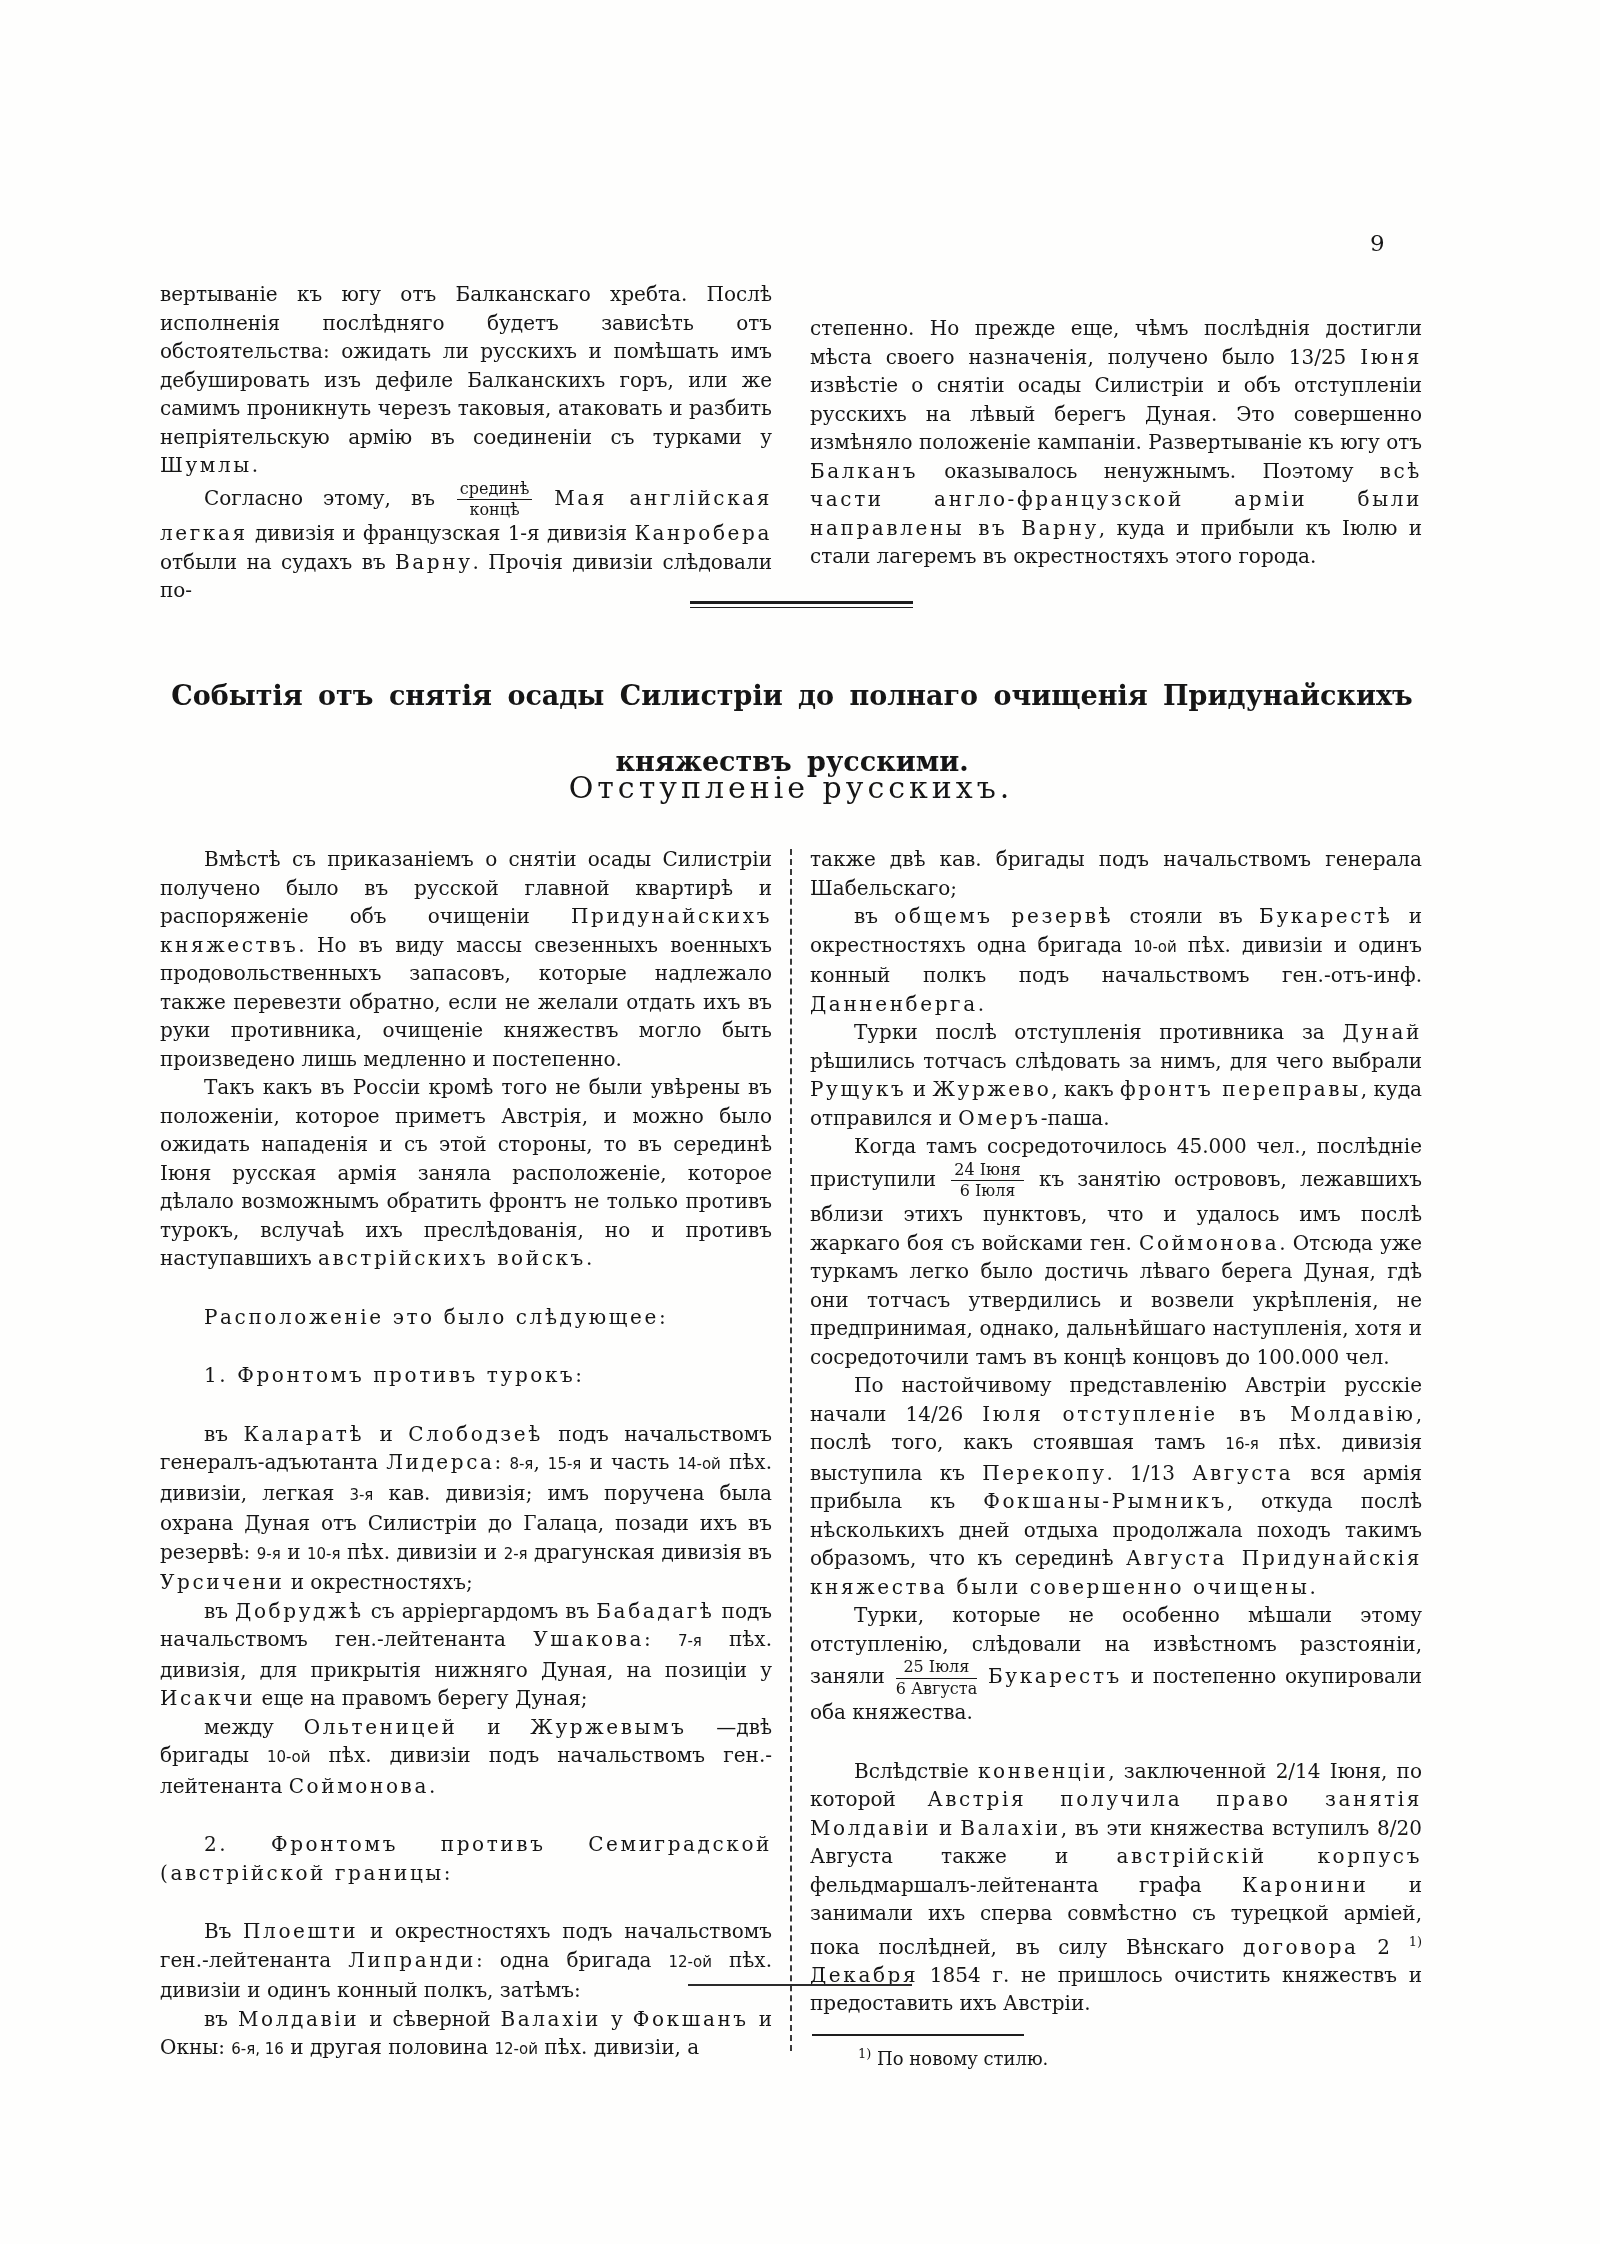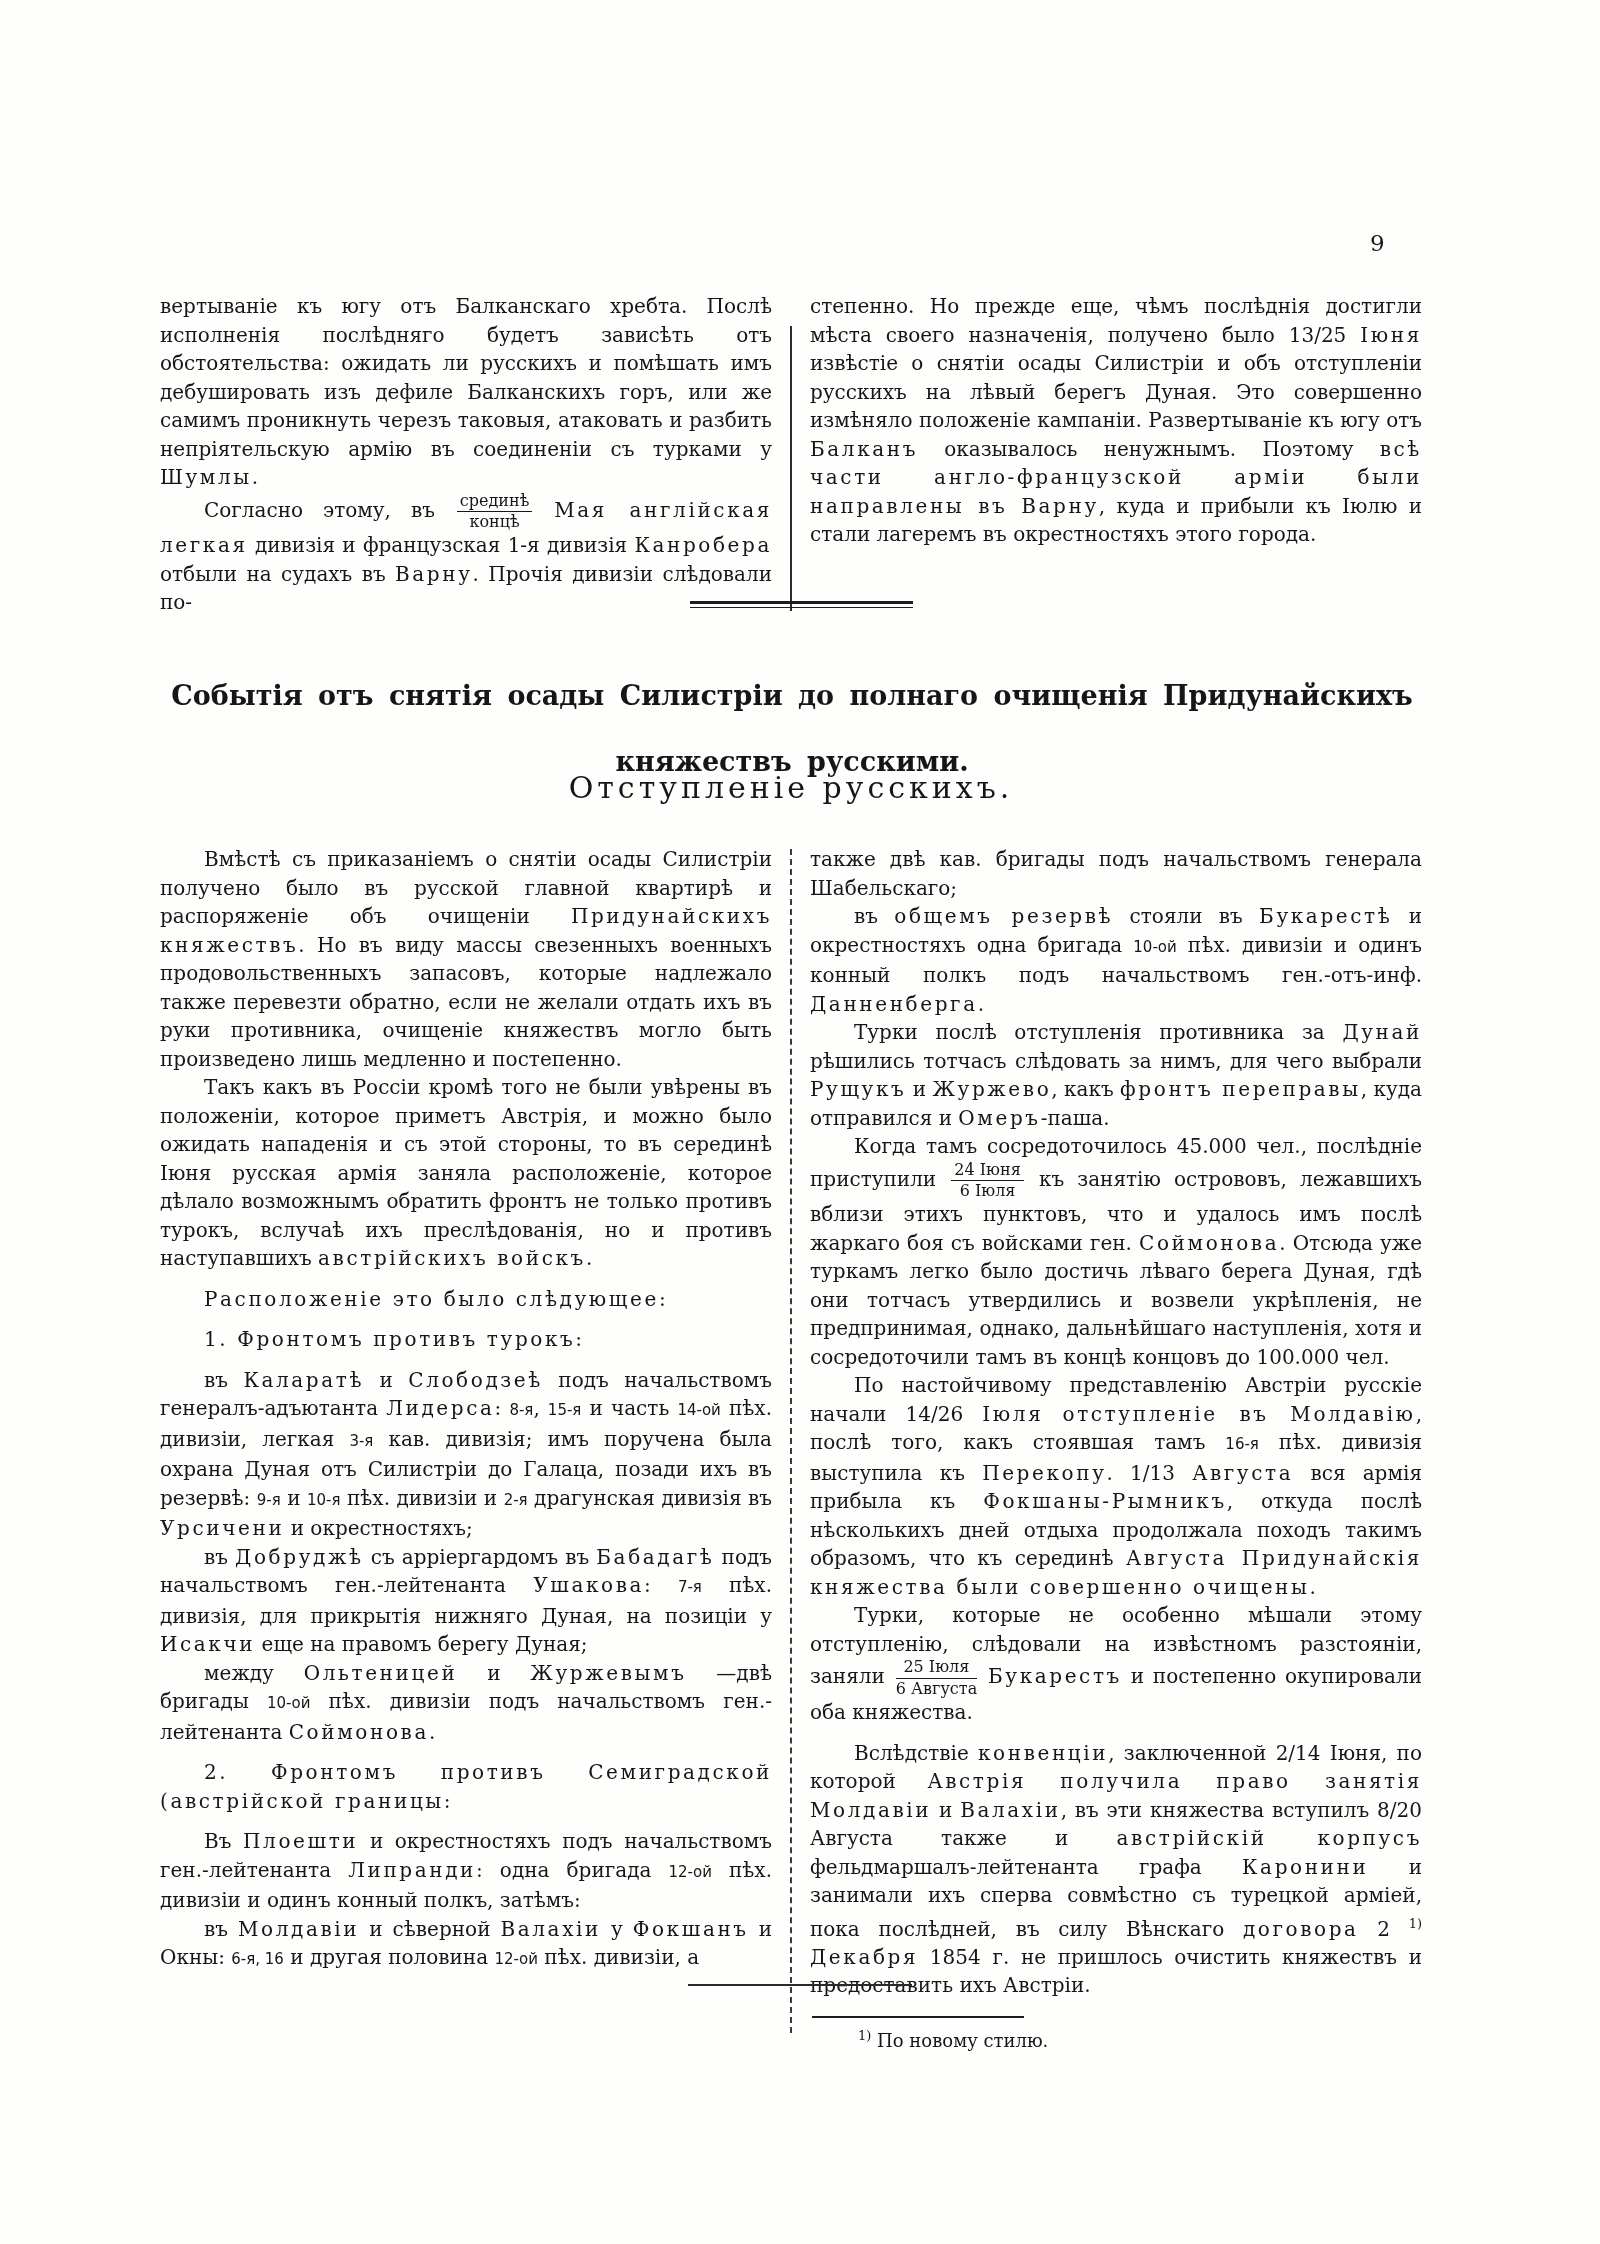--- a/index.html
+++ b/index.html
@@ -1,26 +1,26 @@
 <!DOCTYPE html>
 <html><head>
 <meta charset="utf-8">
 <style>
   html,body{margin:0;padding:0;background:#ffffff;}
   .page{position:relative;width:1600px;height:2244px;background:#fefefd;color:#161616;
         font-family:"DejaVu Serif", serif;overflow:hidden;}
   .page-number{position:absolute;top:230px;left:1370px;font-size:23px;}
-  .top-section{position:absolute;top:292px;left:160px;width:1262px;display:flex;justify-content:space-between;}
+  .top-section{position:absolute;top:280px;left:160px;width:1262px;display:flex;justify-content:space-between;align-items:center;}
   .body-section{position:absolute;top:845px;left:160px;width:1262px;display:flex;justify-content:space-between;}
   .col{width:612px;}
   .vdiv-solid{width:0;border-left:2px solid #2b2b2b;margin-top:34px;margin-bottom:6px;}
   .vdiv-dashed{width:0;border-left:2px dashed #3a3a3a;margin-top:4px;margin-bottom:26px;}
   .para{margin:0;font-size:20px;line-height:28.5px;text-align:justify;text-indent:44px;}
   .para.noindent{text-indent:0;}
-  .para.gap{margin-top:12px;}
+  .para.gap{margin-top:30px;}
   .sp{letter-spacing:2.6px;}
   .b{font-weight:400;font-family:"DejaVu Sans", sans-serif;font-size:15px;}
   sup{font-size:13px;}
   .frac{display:inline-block;vertical-align:-10px;text-align:center;font-size:16px;line-height:1.15;
         padding:0 2px;text-indent:0;}
   .frac .num{display:block;border-bottom:1px solid #161616;padding:0 3px 1px;}
   .frac .den{display:block;padding-top:1px;}
   .double-rule{position:absolute;top:601px;left:690px;width:223px;border-top:3px solid #1d1d1d;}
   .double-rule .inner{border-top:1px solid #1d1d1d;margin-top:3px;}
   .heading{position:absolute;top:662px;left:160px;width:1262px;margin:1px;text-align:center;

